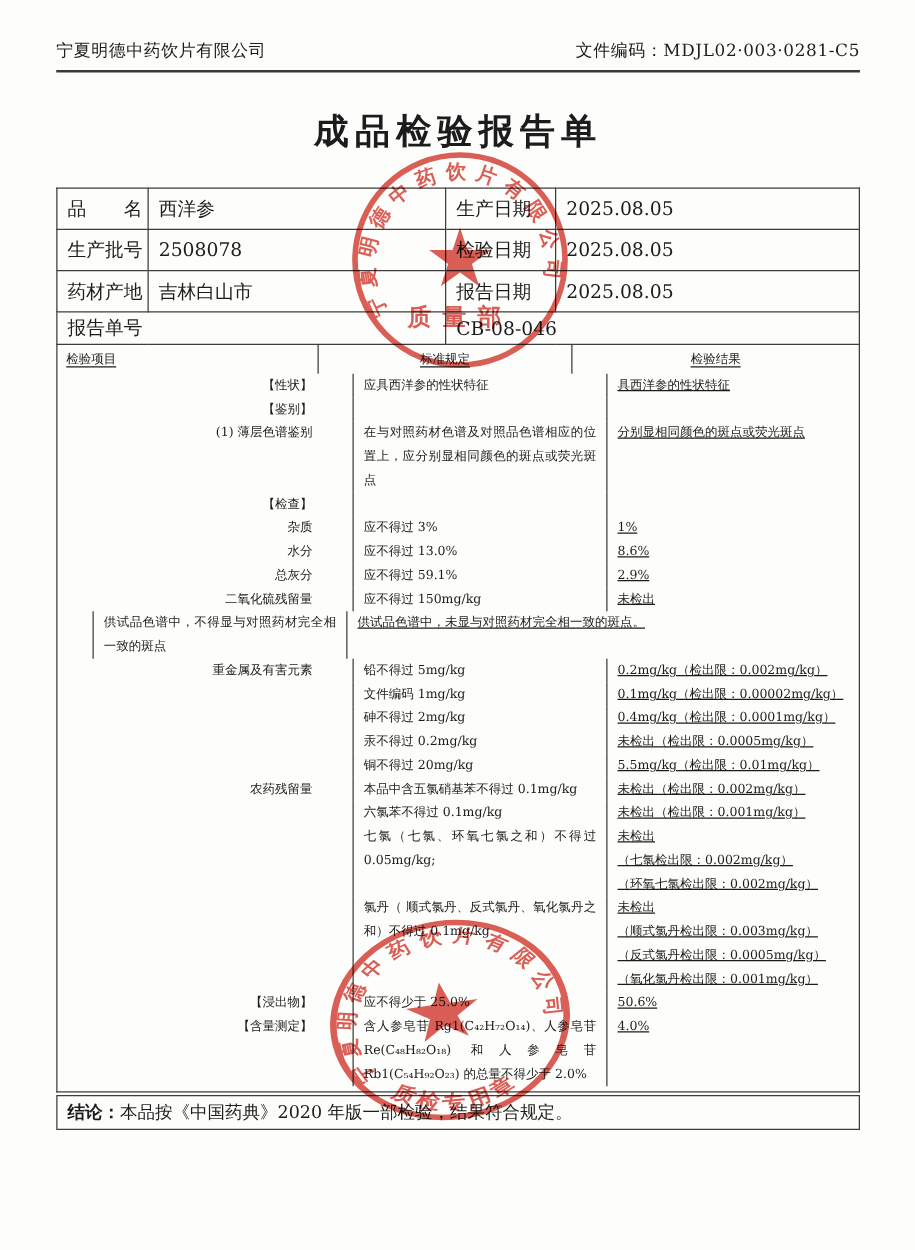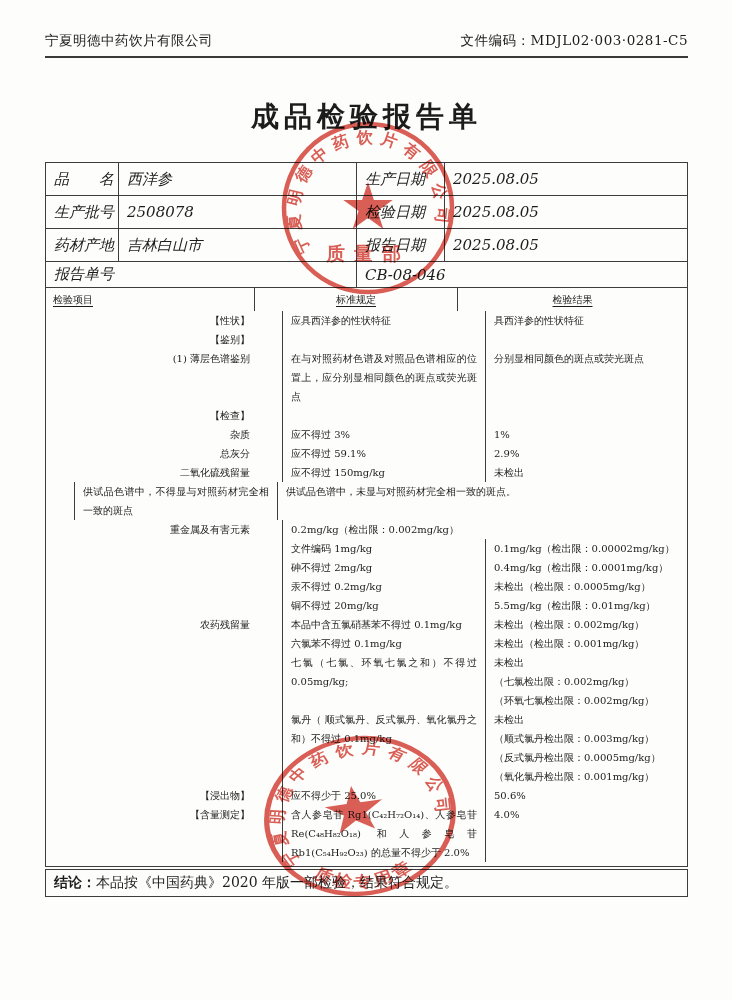--- a/index.html
+++ b/index.html
@@ -18,51 +18,51 @@
   .page{position:absolute;left:45px;top:0;width:643px;height:1000px;}
 
   
   .tophead{
     display:flex;justify-content:space-between;align-items:flex-end;
     padding-top:32px;font-size:13.5px;letter-spacing:.5px;
     border-bottom:2.5px solid #3a3a3a;padding-bottom:6px;
   }
   .doc-title{
     text-align:center;font-size:28px;font-weight:bold;letter-spacing:5px;
-    margin-top:40px;
+    margin-top:28px;
   }
 
   
   table.info{
     width:100%;border-collapse:collapse;table-layout:fixed;
     margin-top:26px;font-size:15px;
   }
   table.info td{
     border:1px solid var(--line);height:33px;padding:0 8px;
-    vertical-align:middle;overflow:hidden;white-space:nowrap;font-style:italic;
+    vertical-align:middle;overflow:hidden;white-space:nowrap;
   }
   td.lab{text-align:justify;text-align-last:justify;}
   table.info tr.short td{height:26px;}
 
   
   .main-table{
     border:1px solid var(--line);border-top:none;
     font-size:10px;line-height:19px;
   }
   .mt-head{display:flex;height:23px;line-height:23px;}
   .mt-head .h{text-decoration:underline;text-underline-offset:3px;}
   .mt-head .h1{width:208px;padding-left:7px;}
   .mt-head .h2{width:203px;text-align:center;border-left:1px solid var(--line);}
   .mt-head .h3{flex:1;text-align:center;border-left:1px solid var(--line);}
   .mt-row{display:flex;}
   .c1{width:208px;padding:0 4px 0 7px;text-align:right;}
   .c23{flex:1;display:flex;flex-direction:column;}
   .pair{display:flex;flex:1;padding-left:28px;}
   .c2{width:203px;border-left:1px solid var(--line);padding:0 8px;text-align:justify;min-height:19px;}
-  .c3{flex:1;border-left:1px solid var(--line);padding:0 8px;white-space:pre-line;min-height:19px;}
+  .c3{flex:1;border-left:1px solid var(--line);padding:0 8px;white-space:pre-line;min-height:19px;text-decoration:underline;}
   .mt-body{padding-bottom:4px;}
 
   
   .conclusion{
     border:1px solid var(--line);margin-top:2px;
     font-size:14px;padding:4px 8px;height:28px;white-space:nowrap;
   }
   .conclusion b{font-weight:bold;}
 
   
@@ -164,20 +164,29 @@
         <div class="mt-row">
           <div class="c1">杂质</div>
           <div class="c23">
             <div class="pair">
               <div class="c2">应不得过 3%</div>
               <div class="c3">1%</div>
             </div>
           </div>
         </div>
         <div class="mt-row">
+          <div class="c1">水分</div>
+          <div class="c23">
+            <div class="pair">
+              <div class="c2">应不得过 13.0%</div>
+              <div class="c3">8.6%</div>
+            </div>
+          </div>
+        </div>
+        <div class="mt-row">
           <div class="c1">总灰分</div>
           <div class="c23">
             <div class="pair">
               <div class="c2">应不得过 59.1%</div>
               <div class="c3">2.9%</div>
             </div>
           </div>
         </div>
         <div class="mt-row">
           <div class="c1">二氧化硫残留量</div>
@@ -193,20 +202,21 @@
             <div class="pair">
               <div class="c2">供试品色谱中，不得显与对照药材完全相一致的斑点</div>
               <div class="c3">供试品色谱中，未显与对照药材完全相一致的斑点。</div>
             </div>
           </div>
         </div>
         <div class="mt-row">
           <div class="c1">重金属及有害元素</div>
           <div class="c23">
             <div class="pair">
+              <div class="c2">铅不得过 5mg/kg</div>
               <div class="c3">0.2mg/kg（检出限：0.002mg/kg）</div>
             </div>
             <div class="pair">
               <div class="c2">文件编码 1mg/kg</div>
               <div class="c3">0.1mg/kg（检出限：0.00002mg/kg）</div>
             </div>
             <div class="pair">
               <div class="c2">砷不得过 2mg/kg</div>
               <div class="c3">0.4mg/kg（检出限：0.0001mg/kg）</div>
             </div>

